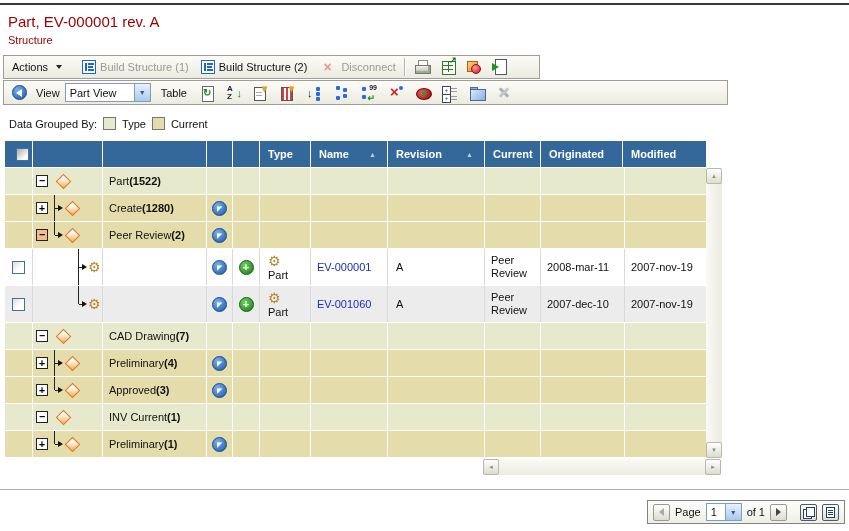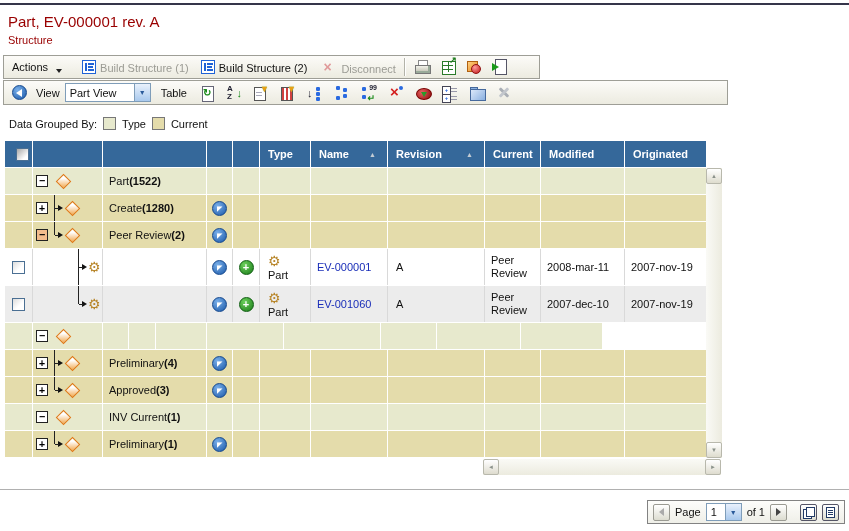--- a/index.html
+++ b/index.html
@@ -13,21 +13,21 @@
 
   .topline{position:absolute;left:0;top:3px;width:849px;height:2px;background:#35354a}
   .title{position:absolute;left:8px;top:13px;font-size:15px;font-weight:normal;color:var(--title)}
   .subtitle{position:absolute;left:8px;top:34px;font-size:11px;color:var(--title)}
 
   
   .tbar{position:absolute;left:3px;border:1px solid #9e9e96;
     background:linear-gradient(#fcfbf8,#ecebe0);display:flex;align-items:center;padding:0 8px}
   .tbar1{top:55px;width:537px;height:24px}
   .tbar2{top:80px;width:725px;height:25px}
-  .titem{display:flex;align-items:flex-end;gap:4px;white-space:nowrap;cursor:default}
+  .titem{display:flex;align-items:center;gap:4px;white-space:nowrap;cursor:default}
   .titem .lbl{font-size:11px}
   .disabled .lbl{color:#9b9b94}
   .caret{width:0;height:0;border-top:4px solid #222;border-left:3px solid transparent;border-right:3px solid transparent;margin-left:4px}
   .vsep{width:2px;height:18px;border-left:1px solid #b3b3a9;border-right:1px solid #fff;margin:0 8px}
 
   
   .icn,.ticn{width:16px;height:16px;display:inline-block;position:relative;flex:none}
   .bs-icon{width:14px;height:14px;border:1px solid #1f62d6;background:#fff;
     background-image:linear-gradient(#1f62d6,#1f62d6),linear-gradient(#1f62d6,#1f62d6),linear-gradient(#1f62d6,#1f62d6),linear-gradient(#1f62d6,#1f62d6);
     background-repeat:no-repeat;background-size:2px 8px,6px 2px,5px 2px,6px 2px;
@@ -261,25 +261,25 @@
           <span>Name</span>
           <span class="sortarr">▲</span>
         </div>
         <div class="cell h c7">
           <span>Revision</span>
           <span class="sortarr">▲</span>
         </div>
         <div class="cell h c8">
           <span>Current</span>
         </div>
+        <div class="cell h c10">
+          <span>Originated</span>
+        </div>
         <div class="cell h c9">
           <span>Modified</span>
-        </div>
-        <div class="cell h c10">
-          <span>Originated</span>
         </div>
       </div>
       <div class="row group shade-type">
         <div class="cell c0"></div>
         <div class="cell c1">
           <span class="exp">−</span>
           <span class="diamond-icon ml7"></span>
         </div>
         <div class="cell c2">
           <span>Part </span>
@@ -398,20 +398,24 @@
         <div class="cell c7">A</div>
         <div class="cell c8">Peer Review</div>
         <div class="cell c9">2007-dec-10</div>
         <div class="cell c10">2007-nov-19</div>
       </div>
       <div class="row group shade-type">
         <div class="cell c0"></div>
         <div class="cell c1">
           <span class="exp">−</span>
           <span class="diamond-icon ml7"></span>
+        </div>
+        <div class="cell c2">
+          <span>CAD Drawing </span>
+          <span class="bold">(7)</span>
         </div>
         <div class="cell c3"></div>
         <div class="cell c4"></div>
         <div class="cell c5"></div>
         <div class="cell c6"></div>
         <div class="cell c7"></div>
         <div class="cell c8"></div>
         <div class="cell c9"></div>
         <div class="cell c10"></div>
       </div>

